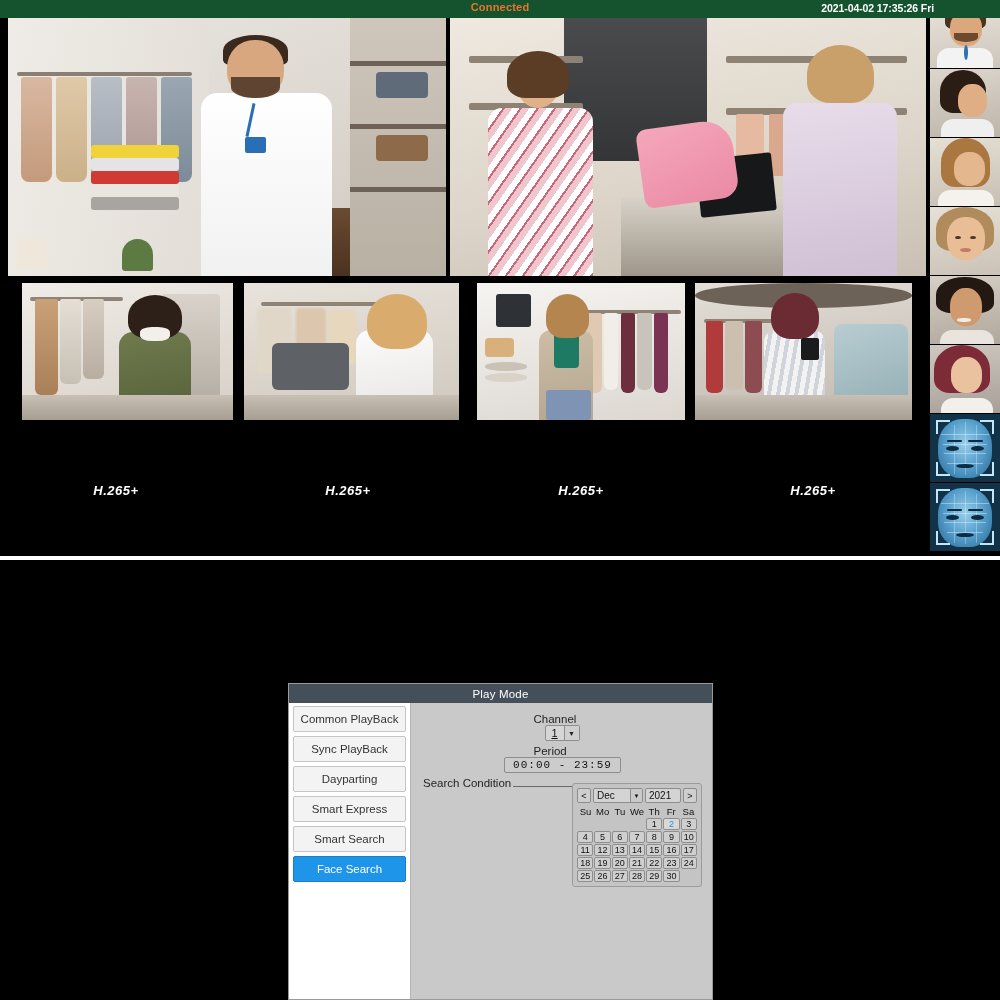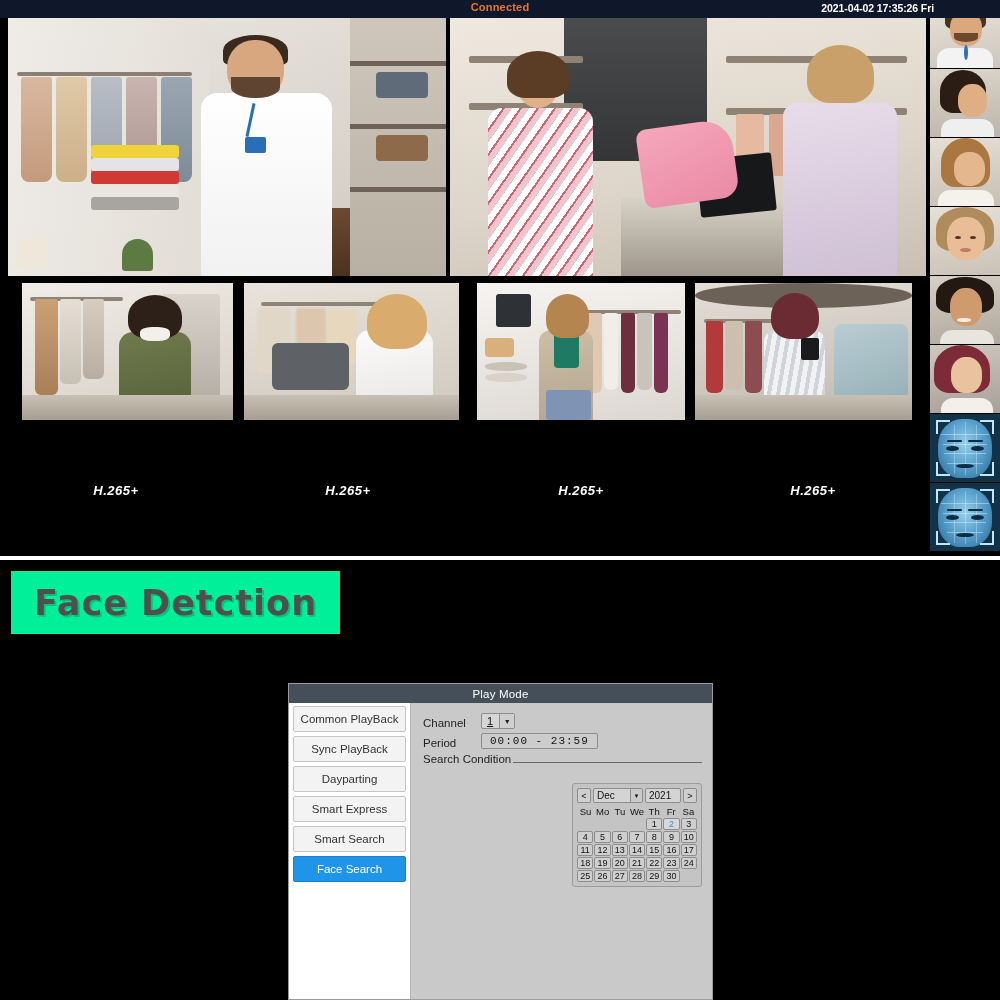--- a/index.html
+++ b/index.html
@@ -9,21 +9,21 @@
     background: #000;
     font-family: "Liberation Sans", sans-serif;
     overflow: hidden;
   }
 
   #root { position: relative; width: 1000px; height: 1000px; background: #000; }
 
   
   .statusbar {
     position: absolute; top: 0; left: 0; width: 1000px; height: 18px;
-    background: #0f172a; z-index: 40;
+    background: #14532d; z-index: 40;
   }
   .status-connected {
     position: absolute; left: 0; right: 0; top: 1px;
     text-align: center; font-size: 11px; font-weight: bold;
     color: #e8762a; letter-spacing: .2px;
   }
   .status-time {
     position: absolute; right: 66px; top: 2px;
     font-size: 10.5px; font-weight: bold; color: #ffffff;
     letter-spacing: -.1px;
@@ -163,21 +163,21 @@
   }
   .menu-item {
     height:26px; margin-bottom:4px; background:#f3f3f3;
     border:1px solid #c5c5c5; border-radius:2px;
     display:flex; align-items:center; justify-content:center;
     font-size:11.5px; color:#333; cursor:pointer;
   }
   .menu-item.active { background:#1e95e8; border-color:#1680cc; color:#ffffff; }
 
   .dlg-content { flex:1; position:relative; padding:10px 10px 0 12px; }
-  .field-row { display:flex; align-items:flex-end; margin-bottom:4px; }
+  .field-row { display:flex; align-items:center; margin-bottom:4px;flex-direction:column; }
   .field-label { font-size:11.5px; color:#1f1f1f; width:58px; }
   .combo {
     height:16px; min-width:26px; background:#d6d6d6;
     border:1px solid #8d8d8d; border-radius:2px; display:flex; align-items:center;
   }
   .combo .cval { font-size:11px; padding:0 6px 0 5px; color:#111;
                  text-decoration:underline; }
   .combo .carrow {
     width:15px; height:14px; border-left:1px solid #8d8d8d;
     display:flex; align-items:center; justify-content:center;
@@ -476,23 +476,20 @@
 
   <div class="statusbar">
     <div class="status-connected" style="color: rgb(232, 118, 42);">Connected</div>
     <div class="status-time">2021-04-02 17:35:26 Fri</div>
   </div>
 
   <div class="divider"></div>
 
   <div class="lower">
 
-    <div class="banner" id="banner-el" style="background: rgb(0, 240, 154);">
-      <span class="banner-text" style="color: rgb(79, 79, 79);">Face  Detction</span>
-    </div>
 
     <div class="dialog">
       <div class="dlg-title">
         <span>Play Mode</span>
       </div>
       <div class="dlg-body">
 
         <div class="dlg-menu">
           <div class="menu-item">
             <span>Common PlayBack</span>

